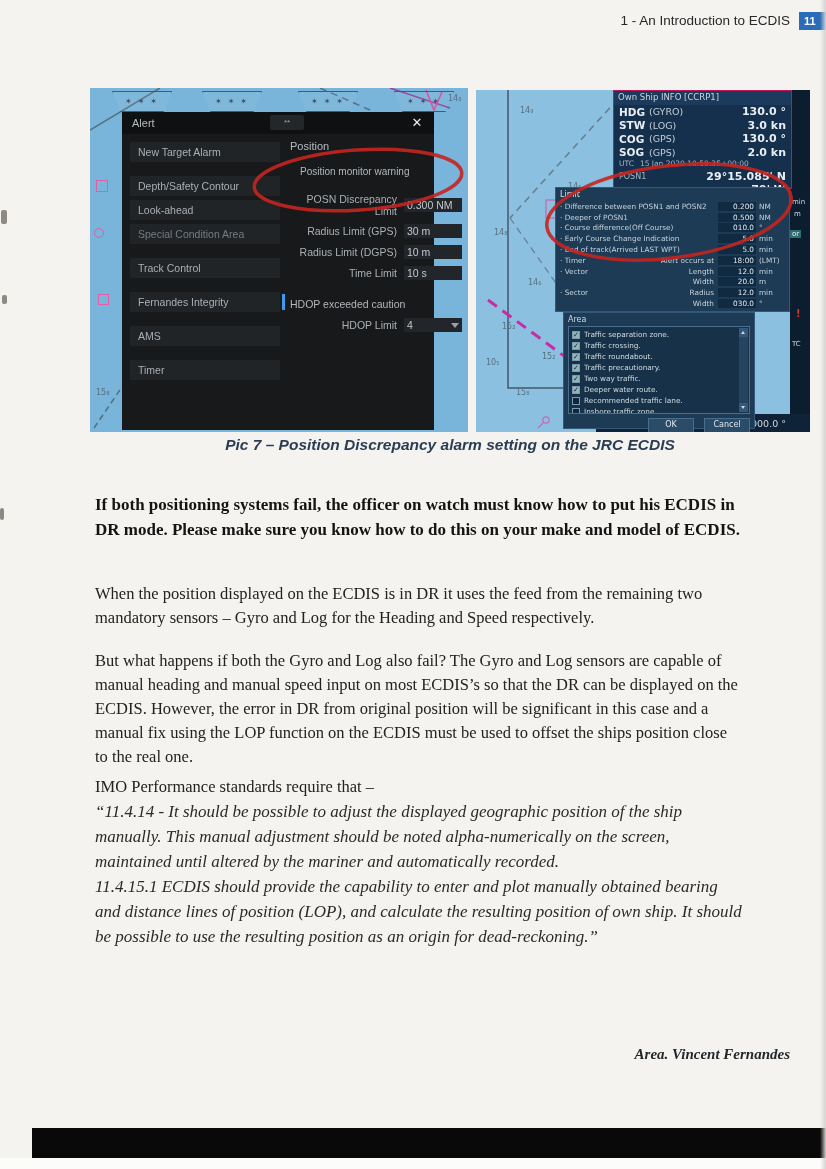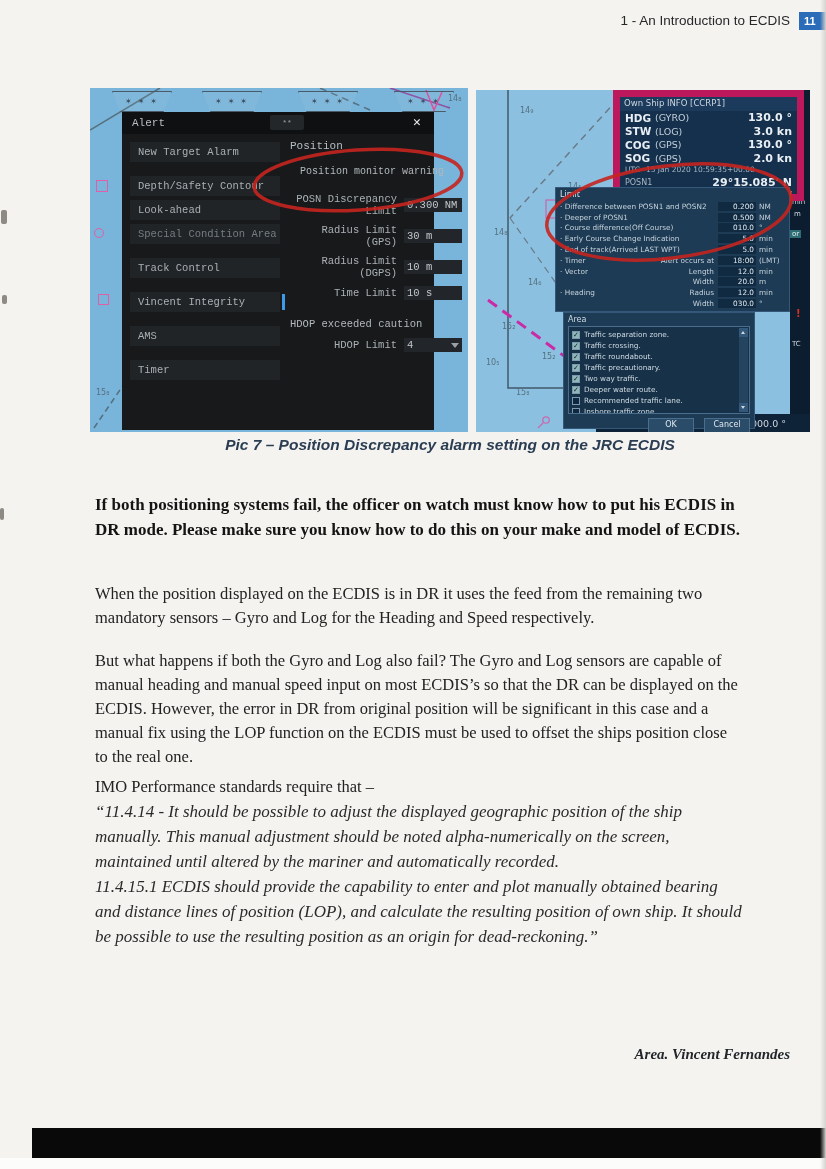--- a/index.html
+++ b/index.html
@@ -20,21 +20,21 @@
   .shot-right{left:386px;top:2px;width:334px;height:342px;background:#8cc0e0;}
   .chart-svg{position:absolute;left:0;top:0;}
   .sounding{position:absolute;font-family:"DejaVu Sans",sans-serif;font-size:8px;color:#55707f;}
   .obstruction{position:absolute;top:3px;height:19px;border:1.5px solid #4a5a66;
                clip-path:polygon(0 0,100% 0,86% 100%,14% 100%);display:flex;align-items:center;
                justify-content:center;font-size:8px;color:#3d4d58;letter-spacing:2px;background:rgba(255,255,255,0.06);}
   .pink-mark{position:absolute;border:1.5px solid #e060a8;}
 
   
   .alert{position:absolute;left:32px;top:24px;width:312px;height:318px;background:#17191b;
-         font-family:Liberation Mono, monospace;color:#aab0b4;}
+         font-family:Liberation Sans, sans-serif;color:#aab0b4;}
   .alert-titlebar{position:absolute;left:0;top:0;right:0;height:22px;background:#0e1012;
                   display:flex;align-items:center;}
   .alert-title{font-size:11px;color:#b8bdc0;margin-left:10px;flex:0 0 auto;}
   .alert-minibtn{position:absolute;left:148px;top:3px;width:34px;height:15px;background:#23272a;
                  border-radius:2px;color:#9aa0a4;font-size:8px;text-align:center;line-height:15px;}
   .alert-close{position:absolute;right:8px;top:2px;width:18px;height:18px;color:#e8eaec;
                font-size:13px;text-align:center;line-height:18px;cursor:default;}
   .alert-side{position:absolute;left:8px;top:30px;width:150px;}
   .aitem{height:20px;background:#202427;color:#a9b0b4;font-size:10.5px;line-height:20px;
          padding-left:8px;margin-bottom:4px;position:relative;}
@@ -46,21 +46,21 @@
   .awarn{font-size:10px;color:#b2b8bc;margin:0 14px 16px 10px;}
   .vrow{display:flex;justify-content:flex-end;align-items:center;gap:7px;margin-bottom:7px;font-size:10.5px;}
   .vrow .vlabel{text-align:right;color:#aab0b4;}
   .vrow .vval{width:52px;background:#22262a;padding:1px 3px;color:#c3c8cc;flex:0 0 auto;}
   .acaution{font-size:10.5px;color:#b2b8bc;margin:18px 0 8px 0;}
   .dd-arrow{width:0;height:0;border-left:4px solid transparent;border-right:4px solid transparent;
             border-top:5px solid #9aa0a4;margin-left:2px;}
 
   
   .ownship{position:absolute;left:137px;top:0;width:177px;height:97px;background:#14304d;
-           font-family:"DejaVu Sans",sans-serif;color:#e8eef3;border:7px solid #be185d;}
+           font-family:"DejaVu Sans",sans-serif;color:#e8eef3;border:1px solid #be185d;}
   .os-title{font-size:8.5px;color:#cdd6de;background:#1b3a5c;padding:1px 4px;height:12px;line-height:11px;}
   .osrow{display:flex;align-items:center;height:13.5px;padding:0 5px;font-weight:bold;}
   .os-k{width:30px;font-size:10.5px;}
   .os-s{width:56px;font-size:9.5px;color:#c4cfd8;font-weight:normal;}
   .os-v{flex:1;text-align:right;font-size:11px;}
   .os-utc{display:flex;height:10px;padding:0 5px;font-size:7.5px;color:#a8b6c2;gap:6px;}
   .os-posn{display:flex;align-items:center;height:14px;padding:0 5px;}
   .os-pk{font-size:8px;color:#a8b6c2;}
   .os-pv{flex:1;text-align:right;font-size:11px;font-weight:bold;}
   .os-p2{height:13px;padding:0 5px;text-align:right;font-size:11px;font-weight:bold;}
@@ -177,21 +177,21 @@
           <span class="alert-title">Alert</span>
           <span class="alert-minibtn">**</span>
           <span class="alert-close">✕</span>
         </div>
         <div class="alert-side">
           <div class="aitem">New Target Alarm</div>
           <div class="aitem gap">Depth/Safety Contour</div>
           <div class="aitem">Look-ahead</div>
           <div class="aitem dim">Special Condition Area</div>
           <div class="aitem gap">Track Control</div>
-          <div class="aitem gap sel">Vincent Integrity</div>
+          <div class="aitem gap sel">Fernandes Integrity</div>
           <div class="aitem gap">AMS</div>
           <div class="aitem gap">Timer</div>
         </div>
         <div class="alert-main">
           <div class="asect">Position</div>
           <div class="awarn">Position monitor warning</div>
           <div class="vrow">
             <span class="vlabel">POSN Discrepancy Limit</span>
             <span class="vval">0.300 NM</span>
           </div>
@@ -346,21 +346,21 @@
             <span class="lval">12.0</span>
             <span class="lunit">min</span>
           </div>
         <div class="lrow" style="padding-left:8px;">
             <span class="llabel" style="visibility:hidden;"></span>
             <span class="lsub">Width</span>
             <span class="lval">20.0</span>
             <span class="lunit">m</span>
           </div>
         <div class="lrow">
-            <span class="llabel">Heading</span>
+            <span class="llabel">Sector</span>
             <span class="lsub">Radius</span>
             <span class="lval">12.0</span>
             <span class="lunit">min</span>
           </div>
         <div class="lrow" style="padding-left:8px;">
             <span class="llabel" style="visibility:hidden;"></span>
             <span class="lsub">Width</span>
             <span class="lval">030.0</span>
             <span class="lunit">°</span>
           </div>

